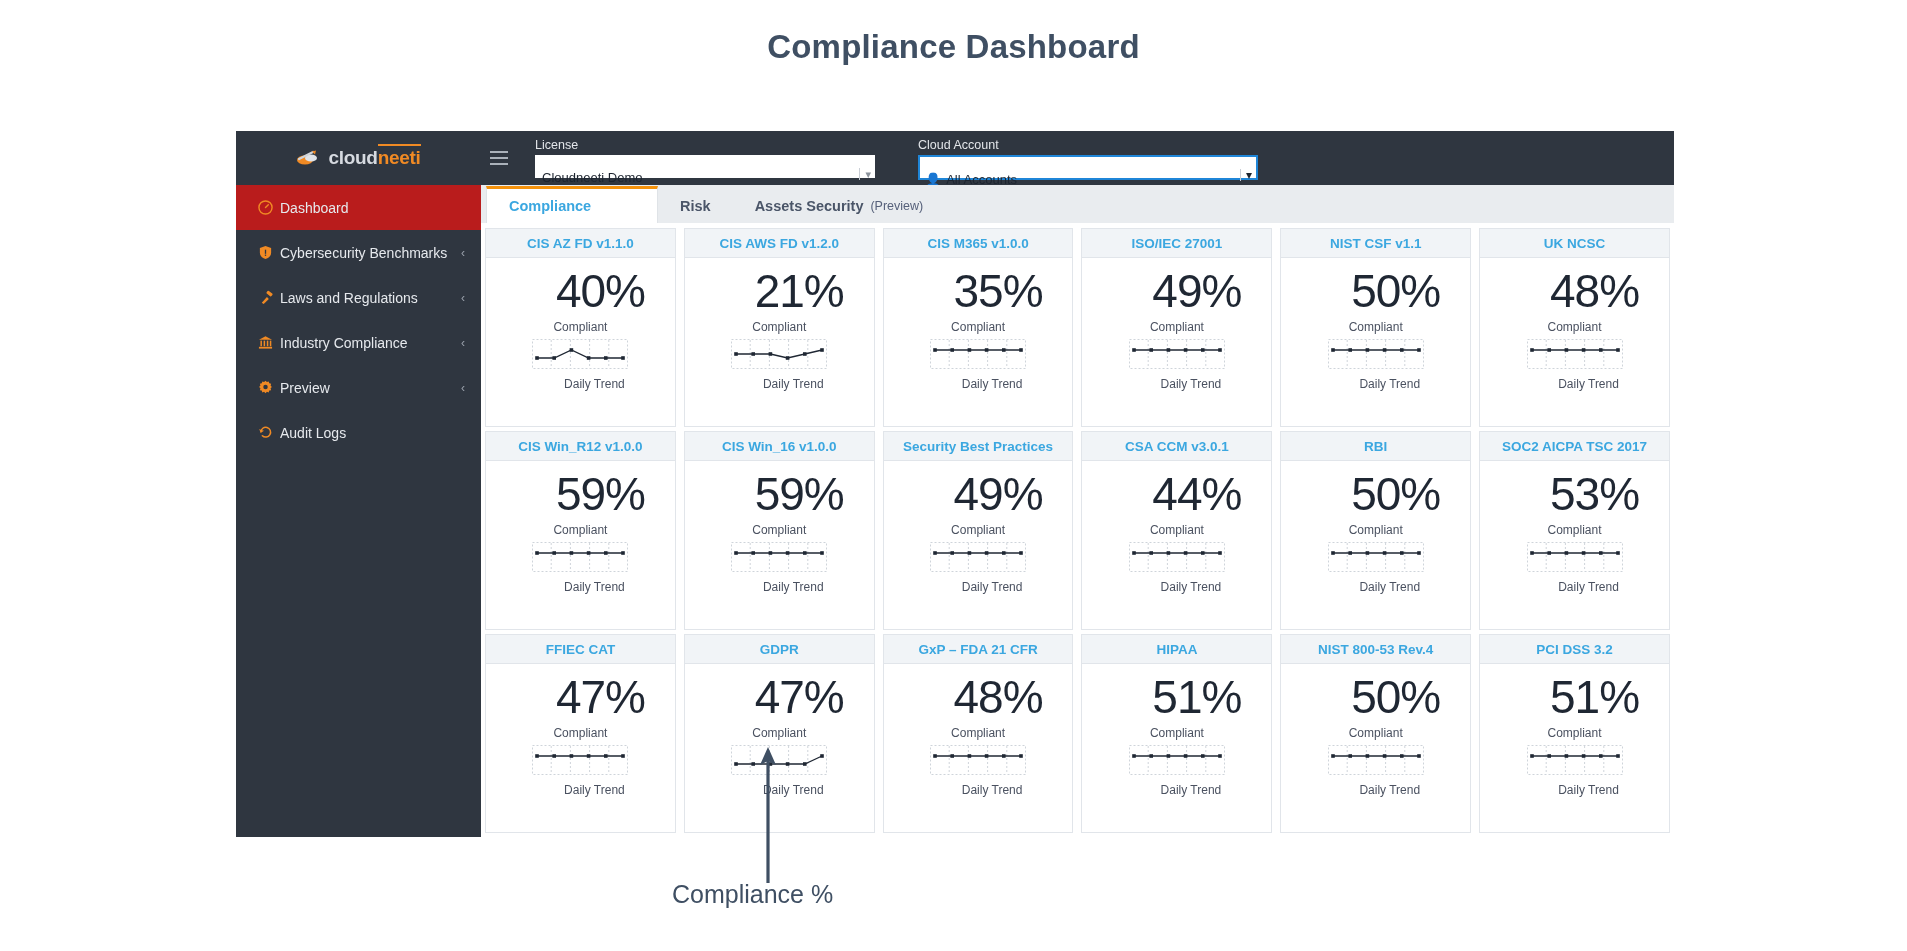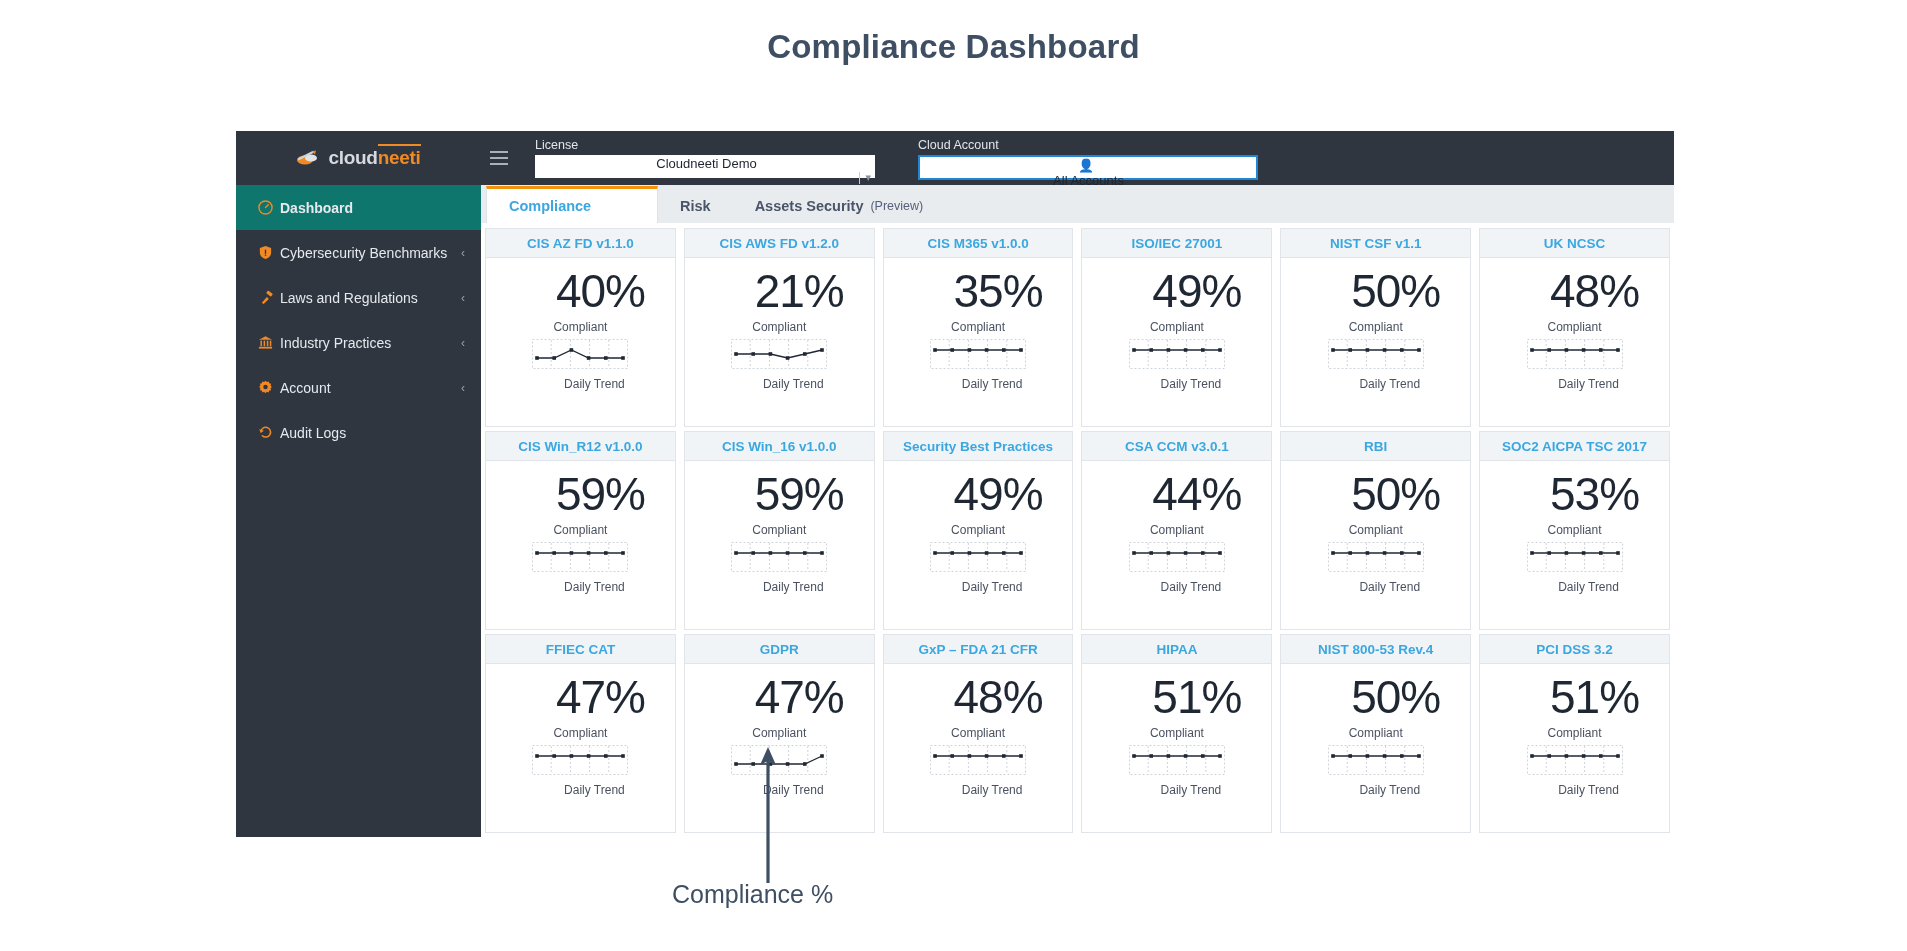--- a/index.html
+++ b/index.html
@@ -48,23 +48,23 @@
     width: 36px; height: 54px;
     display: flex; flex-direction: column; justify-content: center;
     align-items: center; gap: 4px; cursor: pointer;
   }
   #hamburger-btn i { display: block; width: 18px; height: 2px; background: #aab1ba; }
 
   .field-group { margin-left: 18px; padding-top: 7px; }
   .field-label { font-size: 12.5px; color: #e3e6ea; margin-bottom: 3px; }
   .select-box {
     height: 23px; background: #ffffff;
-    display: flex; align-items: center;
+    display: flex; 
     font-size: 13px; color: #1d2530;
-    padding: 1px 4px 0 7px; position: relative; flex-direction: column;
+    padding: 15px 4px 0 7px; position: relative;
   }
   .select-box .caret {
     margin-left: auto; color: #8c939c; font-size: 11px;
     display: flex; align-items: center; gap: 5px;
   }
   .select-box .caret .bar { width: 1px; height: 12px; background: #c9ced5; display:block; }
   #license-select { width: 340px; }
   #account-select {
     width: 340px; border: 2px solid #1f86d8;
     height: 25px; padding-left: 5px;
@@ -76,21 +76,21 @@
   #sidebar {
     position: absolute; left: 0; top: 54px;
     width: 245px; height: 652px;
     background: #2f3640;
   }
   .nav-item {
     height: 45px; display: flex; align-items: center;
     padding: 0 16px 0 22px; cursor: pointer;
     color: #e6e9ed; font-size: 14px;
   }
-  .nav-item.active { background: #0f766e; font-weight: bold; }
+  .nav-item.active { background: #b91c1c; }
   .nav-ico {
     width: 22px; color: #f08a24; font-size: 15px;
     display: inline-flex; align-items: center; flex: none;
   }
   .nav-label { white-space: nowrap; }
   .nav-chev { margin-left: auto; color: #9aa1ab; font-size: 12px; }
 
   
   #content {
     position: absolute; left: 245px; top: 54px;
@@ -237,31 +237,31 @@
         <span class="nav-ico">
           <svg width="15" height="15" viewBox="0 0 16 16">
             <path d="M8 1.4 L15 5 H1 Z" fill="#f08a24"></path>
             <rect x="2.6" y="6" width="1.6" height="6" fill="#f08a24"></rect>
             <rect x="6" y="6" width="1.6" height="6" fill="#f08a24"></rect>
             <rect x="9.4" y="6" width="1.6" height="6" fill="#f08a24"></rect>
             <rect x="12.6" y="6" width="1.6" height="6" fill="#f08a24"></rect>
             <rect x="1" y="12.6" width="14" height="1.9" fill="#f08a24"></rect>
           </svg>
         </span>
-        <span class="nav-label">Industry Practices</span>
+        <span class="nav-label">Industry Compliance</span>
         <span class="nav-chev">‹</span>
       </div>
       <div class="nav-item">
         <span class="nav-ico">
           <svg width="15" height="15" viewBox="0 0 16 16">
             <path d="M8 0.8 L9.5 2.2 L11.4 1.6 L12 3.5 L14 4 L13.4 5.9 L14.8 7.4 L13.4 8.9 L14 10.8 L12 11.3 L11.4 13.2 L9.5 12.6 L8 14 L6.5 12.6 L4.6 13.2 L4 11.3 L2 10.8 L2.6 8.9 L1.2 7.4 L2.6 5.9 L2 4 L4 3.5 L4.6 1.6 L6.5 2.2 Z" fill="#f08a24"></path>
             <circle cx="8" cy="7.4" r="2.4" fill="#2f3640"></circle>
           </svg>
         </span>
-        <span class="nav-label">Account</span>
+        <span class="nav-label">Preview</span>
         <span class="nav-chev">‹</span>
       </div>
       <div class="nav-item">
         <span class="nav-ico">
           <svg width="15" height="15" viewBox="0 0 16 16">
             <path d="M3 7.5 A5.2 5.2 0 1 1 4.6 11.4" fill="none" stroke="#f08a24" stroke-width="1.6" stroke-linecap="round"></path>
             <path d="M1 4.4 L3.4 8 L6.4 6.2 Z" fill="#f08a24"></path>
           </svg>
         </span>
         <span class="nav-label">Audit Logs</span>

